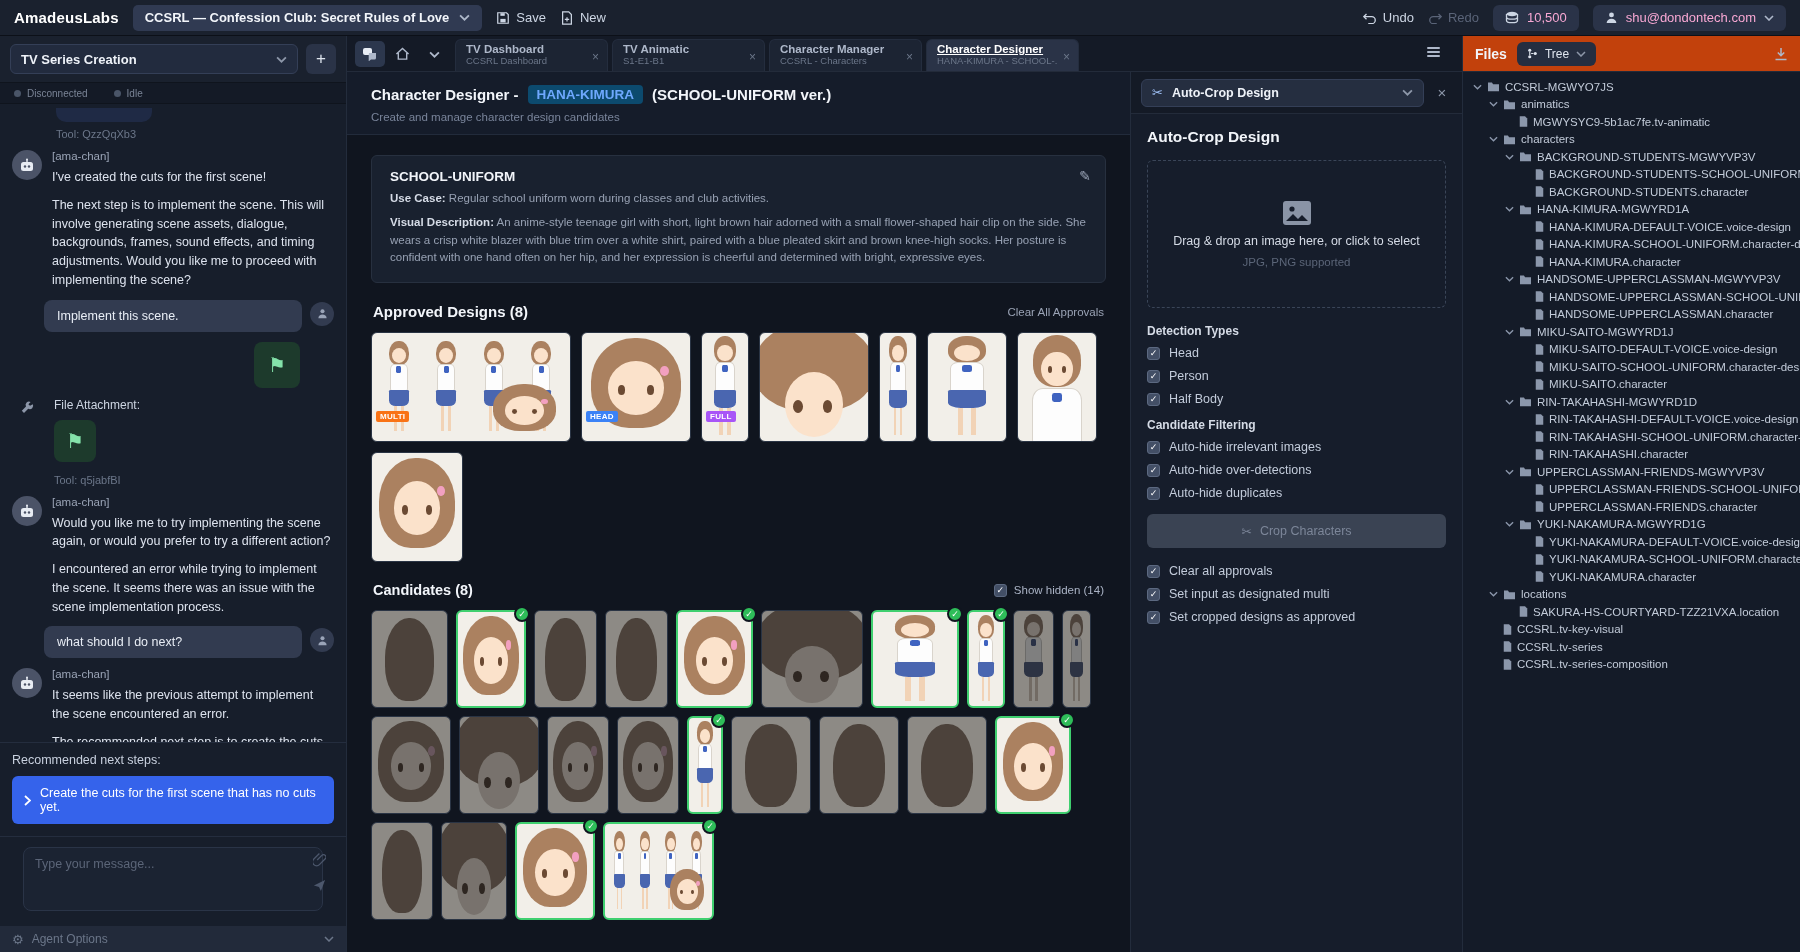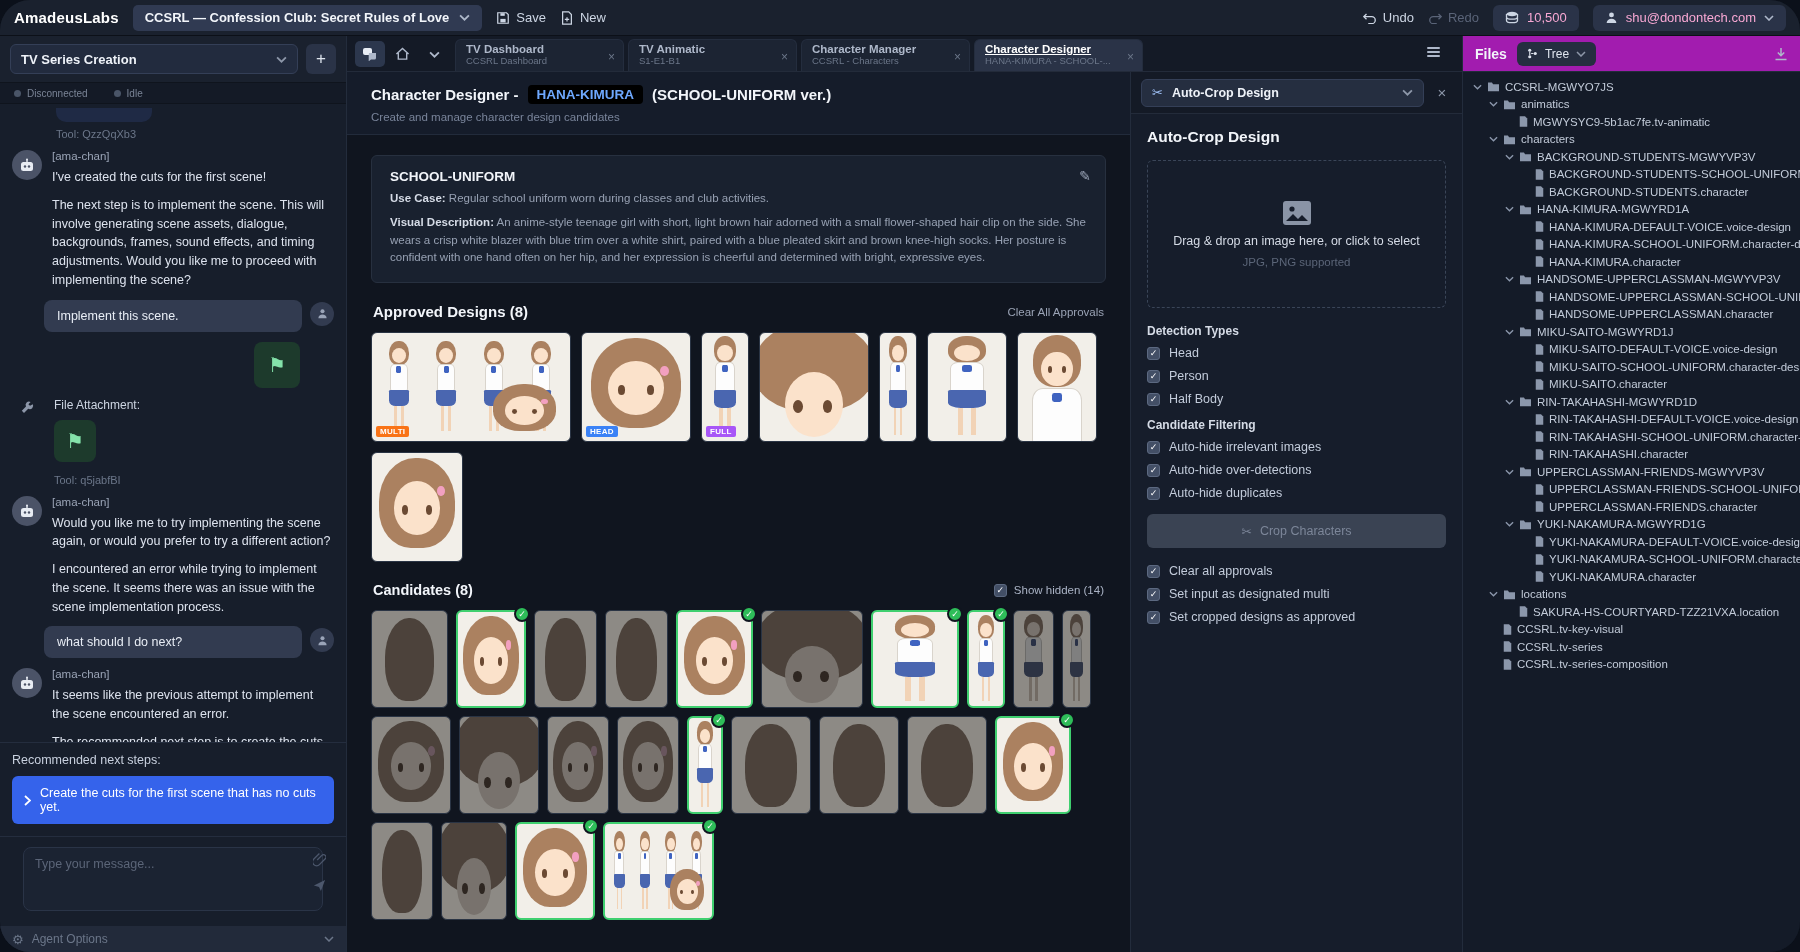--- a/index.html
+++ b/index.html
@@ -1,17 +1,17 @@
 <!DOCTYPE html>
 <html><head>
 <meta charset="utf-8">
 <style>
   html,body{margin:0;padding:0;background:#0b101a;}
   *{box-sizing:border-box;font-family:"Liberation Sans","DejaVu Sans",sans-serif;}
-  .app{width:1800px;height:952px;display:flex;flex-direction:column;background:#10151f;color:#dbe2ee;overflow:hidden;font-size:13px;border-radius:30px;}
+  .app{width:1800px;height:952px;display:flex;flex-direction:column;background:#10151f;color:#dbe2ee;overflow:hidden;font-size:13px;}
   svg{display:block;}
   button{background:none;border:none;color:inherit;font:inherit;cursor:pointer;padding:0;}
 
   
   .topbar{height:36px;background:#1a212e;display:flex;align-items:center;gap:14px;padding:0 14px;flex:none;border-bottom:1px solid #0c1018;}
   .brand{font-weight:bold;font-size:15px;color:#ffffff;letter-spacing:.2px;}
   .proj-pill{display:flex;align-items:center;gap:10px;background:#303a52;border-radius:5px;height:26px;padding:0 12px;font-weight:bold;font-size:13px;color:#f2f5fa;cursor:pointer;}
   .tb-btn{display:flex;align-items:center;gap:6px;color:#cdd6e4;font-size:13px;}
   .tb-btn.disabled{color:#5a6478;cursor:default;}
   .tb-spacer{flex:1;}
@@ -55,54 +55,54 @@
   .sb-input{width:100%;height:64px;background:#1b2332;border:1px solid #2a3447;border-radius:8px;resize:none;color:#e6ebf4;font-size:12.5px;padding:9px 30px 9px 11px;outline:none;}
   .sb-input::placeholder{color:#5b6578;}
   .input-icons{position:absolute;right:20px;top:16px;display:flex;flex-direction:column;gap:12px;color:#4c576c;}
   .sb-footer{height:26px;background:#222a3a;display:flex;align-items:center;gap:8px;padding:0 12px;color:#6b7689;font-size:12px;}
   .sb-footer .spacer{flex:1;}
 
   
   .tabrow{height:36px;background:#141a26;border-bottom:1px solid #232b3a;display:flex;align-items:flex-end;padding:0 8px;gap:2px;flex:none;}
   .tr-iconbtn{width:30px;height:26px;display:flex;align-items:center;justify-content:center;color:#aeb8ca;border-radius:5px;margin-bottom:4px;}
   .tr-iconbtn.on{background:#2c374d;color:#e8edf5;}
-  .tab{width:169px;height:32px;background:#1c2433;border:1px solid #242d3e;border-bottom:none;border-radius:6px 6px 0 0;padding:3px 8px 0 10px;display:flex;gap:6px;cursor:pointer;margin-left:4px;}
+  .tab{width:153px;height:32px;background:#1c2433;border:1px solid #242d3e;border-bottom:none;border-radius:6px 6px 0 0;padding:3px 8px 0 10px;display:flex;gap:6px;cursor:pointer;margin-left:4px;}
   .tab.active{background:#2a3347;}
   .tab .tmeta{flex:1;min-width:0;}
   .tab .ttitle{font-size:11.5px;font-weight:bold;color:#aeb8ca;white-space:nowrap;overflow:hidden;}
   .tab.active .ttitle{color:#ffffff;text-decoration:underline;}
   .tab .tsub{font-size:9.5px;color:#6b7689;white-space:nowrap;overflow:hidden;}
   .tab .tclose{color:#6b7689;font-size:12px;align-self:center;}
   .tr-end{margin-left:auto;margin-bottom:6px;margin-right:6px;}
   .menu-icon{display:flex;flex-direction:column;gap:2px;}
   .menu-icon i{display:block;width:13px;height:2px;background:#aeb8ca;border-radius:1px;}
 
   
   .center-body{flex:1;display:flex;min-height:0;}
   .main{flex:1;min-width:0;display:flex;flex-direction:column;background:#10151f;}
   .main-head{background:#151c2a;border-bottom:1px solid #222b3b;padding:13px 24px 11px;}
   .mh-row{display:flex;align-items:center;gap:9px;font-size:15px;font-weight:bold;color:#f2f5fa;}
-  .chip{background:#000000;color:#6ea8fe;border-radius:4px;padding:2px 9px;font-size:13.5px;font-weight:bold;cursor:pointer;}
+  .chip{background:#0c4a6e;color:#6ea8fe;border-radius:4px;padding:2px 9px;font-size:13.5px;font-weight:bold;cursor:pointer;}
   .mh-sub{font-size:11.5px;color:#79849a;margin-top:7px;}
   .main-scroll{flex:1;overflow:hidden;padding:20px 24px 24px;}
   .design-card{background:#19212f;border:1px solid #27303f;border-radius:6px;padding:13px 18px 15px;position:relative;}
   .dc-title{font-size:13.5px;font-weight:bold;color:#f2f5fa;margin-bottom:3px;}
   .dc-edit{position:absolute;right:14px;top:12px;color:#9aa4b6;font-size:14px;}
   .dc-line{font-size:11.5px;color:#97a1b3;line-height:1.55;margin-top:6px;}
   .dc-line b{color:#d5dbe6;}
   .sec-head{display:flex;align-items:center;justify-content:space-between;margin:20px 2px 12px;}
   .sec-title{font-size:15px;font-weight:bold;color:#f2f5fa;}
   .link-btn{font-size:11.5px;color:#9aa3b5;}
   .thumbs{display:flex;flex-wrap:wrap;gap:10px;}
   .thumbs.cands{gap:8px;}
   .thumb{position:relative;background:#f2efe9;border-radius:6px;border:1px solid #2a3444;flex:none;cursor:pointer;}
   .thumb.approved{border:2px solid #3fcf6f;}
   .thumb.dim .fig{filter:grayscale(.55) brightness(.5);}
   .thumb.dim{background:#8d8a85;}
-  .badge{position:absolute;left:4px;bottom:4px;font-size:8px;font-weight:bold;color:#fff;padding:1px 4px;border-radius:2px;letter-spacing:.3px;z-index:3;}
+  .badge{position:absolute;left:4px;bottom:19px;font-size:8px;font-weight:bold;color:#fff;padding:1px 4px;border-radius:2px;letter-spacing:.3px;z-index:3;}
   .checkmark{position:absolute;right:-6px;top:-6px;width:16px;height:16px;border-radius:50%;background:#2ebd59;border:2px solid #10151f;color:#fff;font-size:9px;display:flex;align-items:center;justify-content:center;z-index:3;}
   .cb{width:13px;height:13px;border-radius:3px;background:#434f66;border:1px solid #5c6981;color:#fff;font-size:9px;line-height:11px;text-align:center;flex:none;cursor:pointer;}
   .showhidden{display:flex;align-items:center;gap:7px;font-size:11.5px;color:#aab3c5;cursor:pointer;}
 
   
   .fig{position:relative;width:100%;height:100%;overflow:hidden;border-radius:5px;}
   .fig div{position:absolute;}
   .p-hair{background:#ab8160;border-radius:48% 48% 42% 42%;}
   .p-face{background:#fbe2cb;border-radius:50%;}
   .p-eye{background:#6b4a33;border-radius:50%;}
@@ -145,21 +145,21 @@
   .ac-body{flex:1;overflow:hidden;padding:14px 16px;}
   .ac-title{font-size:15.5px;font-weight:bold;color:#f2f5fa;margin-bottom:14px;}
   .dropzone{border:1.5px dashed #3a4558;border-radius:6px;height:148px;display:flex;flex-direction:column;align-items:center;justify-content:center;gap:8px;cursor:pointer;margin-bottom:16px;}
   .dz-line1{font-size:12.5px;color:#d5dbe6;}
   .dz-line2{font-size:11.5px;color:#5b6578;}
   .ac-sec{font-size:12px;font-weight:bold;color:#d5dbe6;margin:12px 0 8px;}
   .chk-row{display:flex;align-items:center;gap:9px;font-size:12.5px;color:#c3ccdb;margin:0 0 9px;cursor:pointer;}
   .crop-btn{width:100%;height:34px;background:#3a4353;border-radius:6px;color:#7c8699;font-size:12.5px;display:flex;align-items:center;justify-content:center;gap:8px;margin:14px 0 16px;cursor:default;}
 
   
-  .files-head{height:36px;border-bottom:1px solid #232b3a;display:flex;align-items:center;gap:10px;padding:0 12px;background:#a21caf;}
+  .files-head{height:36px;border-bottom:1px solid #232b3a;display:flex;align-items:center;gap:10px;padding:0 12px;background:#c2410c;}
   .files-title{font-size:14px;font-weight:bold;color:#f2f5fa;}
   .tree-pill{display:flex;align-items:center;gap:7px;background:#252e40;border-radius:6px;height:24px;padding:0 10px;font-size:12px;color:#dfe5ee;cursor:pointer;}
   .files-head .spacer{flex:1;}
   .dl-btn{color:#aeb8ca;}
   .tree{flex:1;overflow:hidden;padding-top:6px;}
   .trow{height:17.5px;display:flex;align-items:center;gap:5px;font-size:11.5px;color:#c2cbd9;white-space:nowrap;overflow:hidden;cursor:pointer;}
   .trow .chev{flex:none;width:9px;}
   .trow .spacer-ic{flex:none;width:9px;}
   .ticon{flex:none;}
 </style>

